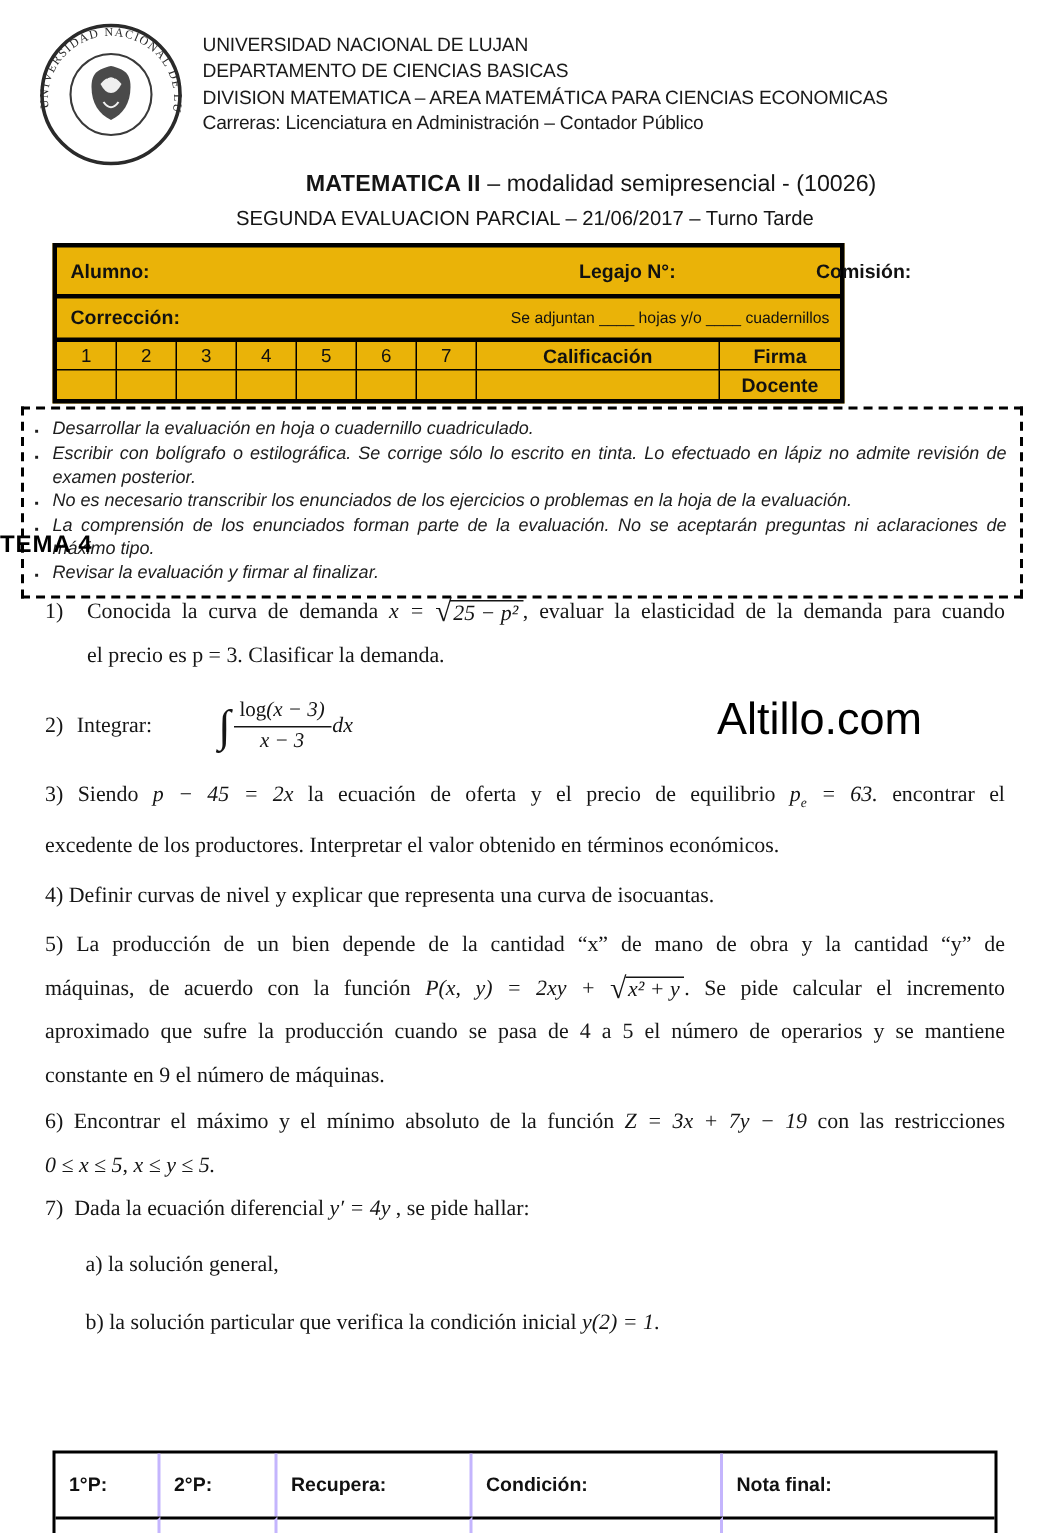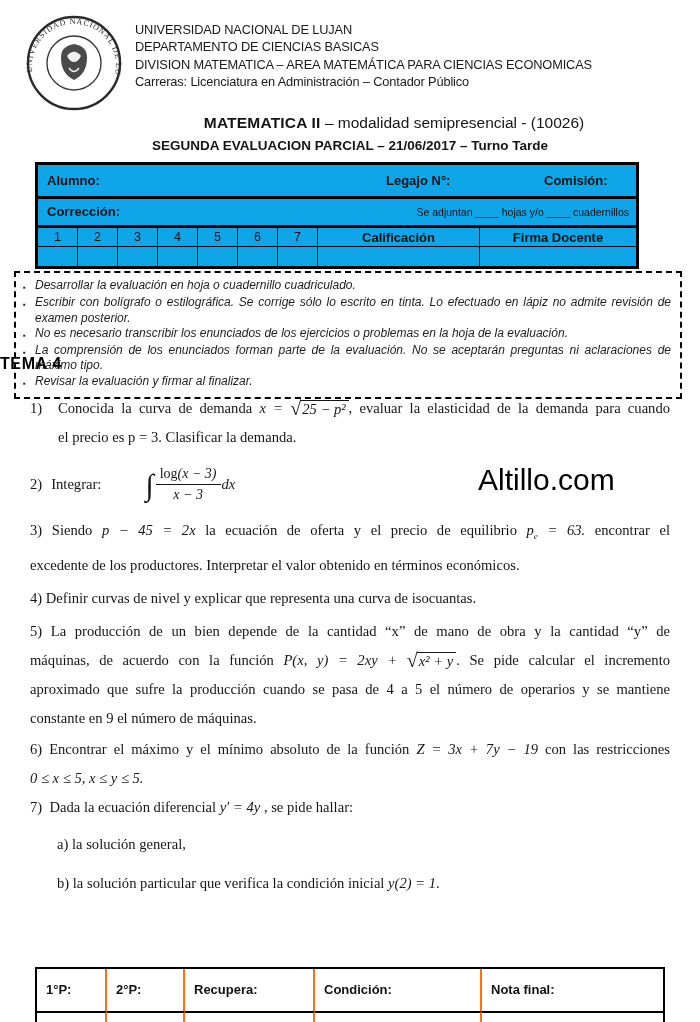--- a/index.html
+++ b/index.html
@@ -6,23 +6,23 @@
   .page{
     position:relative;width:700px;height:1022px;background:#fff;overflow:hidden;
     font-family:"Liberation Sans",sans-serif;color:#111;
   }
   
   .logo{position:absolute;left:24px;top:11px;}
   .hdr{position:absolute;left:135px;top:21px;}
   .hdr-line{font-size:12.8px;line-height:17.3px;letter-spacing:-0.15px;color:#1a1a1a;}
   .title-line{position:absolute;left:0;top:114px;width:700px;text-align:center;font-size:15.5px;color:#151515;margin-left:44px;}
   .title-line .bold{font-weight:bold;letter-spacing:0.2px;}
-  .subtitle{position:absolute;left:0;top:138px;width:700px;text-align:center;font-size:13.5px;font-weight:bold;color:#151515;}
-  
-  .info-table{position:absolute;left:35px;top:162px;width:604px;border:3px solid #000;box-sizing:border-box;background:#0ea5e9;}
+  .subtitle{position:absolute;left:0;top:138px;width:700px;text-align:center;font-size:13.5px;font-weight:normal;color:#151515;}
+  
+  .info-table{position:absolute;left:35px;top:162px;width:528px;border:3px solid #000;box-sizing:border-box;background:#eab308;}
   .irow1{position:relative;height:31px;border-bottom:3px solid #000;font-weight:bold;font-size:13px;line-height:31px;}
   .irow1 .alumno{position:absolute;left:9px;}
   .irow1 .legajo{position:absolute;left:348px;}
   .irow1 .comision{position:absolute;left:494px;margin-left:12px;}
   .irow2{position:relative;height:26px;border-bottom:3px solid #000;line-height:26px;}
   .irow2 .correccion{position:absolute;left:9px;font-weight:bold;font-size:13px;}
   .irow2 .adjuntan{position:absolute;right:7px;font-size:10.5px;}
   .igrid{display:grid;grid-template-columns:40px 40px 40px 40px 40px 40px 40px 162px 1fr;}
   .igrid .cell{border-right:1px solid #000;text-align:center;box-sizing:border-box;}
   .igrid .cell:last-child{border-right:none;}
@@ -61,21 +61,21 @@
   .q7 .subb{margin-top:10px;}
   sub{font-size:0.62em;}
   .sqrt{display:inline-flex;align-items:flex-start;white-space:nowrap;line-height:1.15;vertical-align:-2px;}
   .sqrt .sign{font-size:20px;line-height:0.85;font-style:normal;margin-right:-1px;}
   .sqrt .rad{border-top:1.3px solid #151515;padding:0 3px 0 2px;}
   
   .watermark{position:absolute;left:478px;top:463px;font-family:"Liberation Sans",sans-serif;font-size:30px;color:#000;}
   
   .footer-table{position:absolute;left:35px;top:967px;width:630px;border:2px solid #000;box-sizing:border-box;}
   .frow{display:grid;grid-template-columns:70px 78px 130px 167px 1fr;}
-  .frow .fcell{border-right:2px solid #f97316;height:42px;line-height:42px;padding-left:9px;font-weight:bold;font-size:13px;box-sizing:border-box;}
+  .frow .fcell{border-right:2px solid #c4b5fd;height:42px;line-height:42px;padding-left:9px;font-weight:bold;font-size:13px;box-sizing:border-box;}
   .frow .fcell:last-child{border-right:none;}
   .frow2 .fcell{height:55px;border-top:2px solid #000;}
 </style>
 </head>
 <body>
 
 <div class="page">
 
   <svg class="logo" width="100" height="104" viewBox="0 0 100 104">
     <circle cx="50" cy="52" r="46" fill="none" stroke="#2a2a2a" stroke-width="2.4"></circle>

